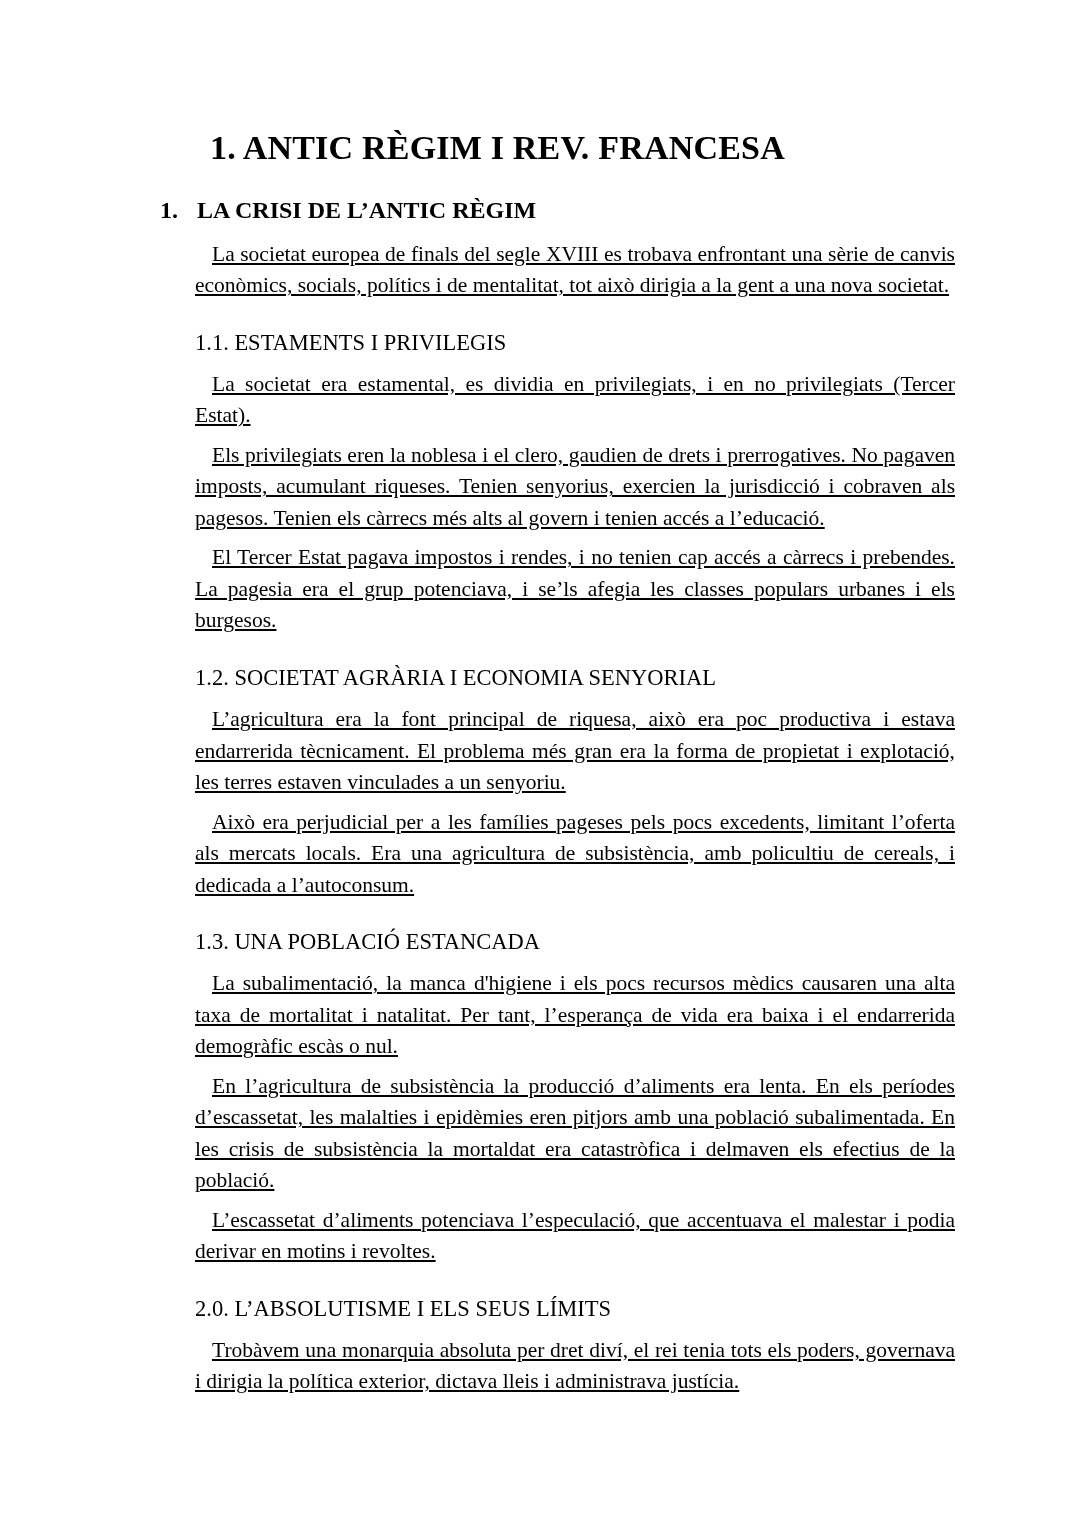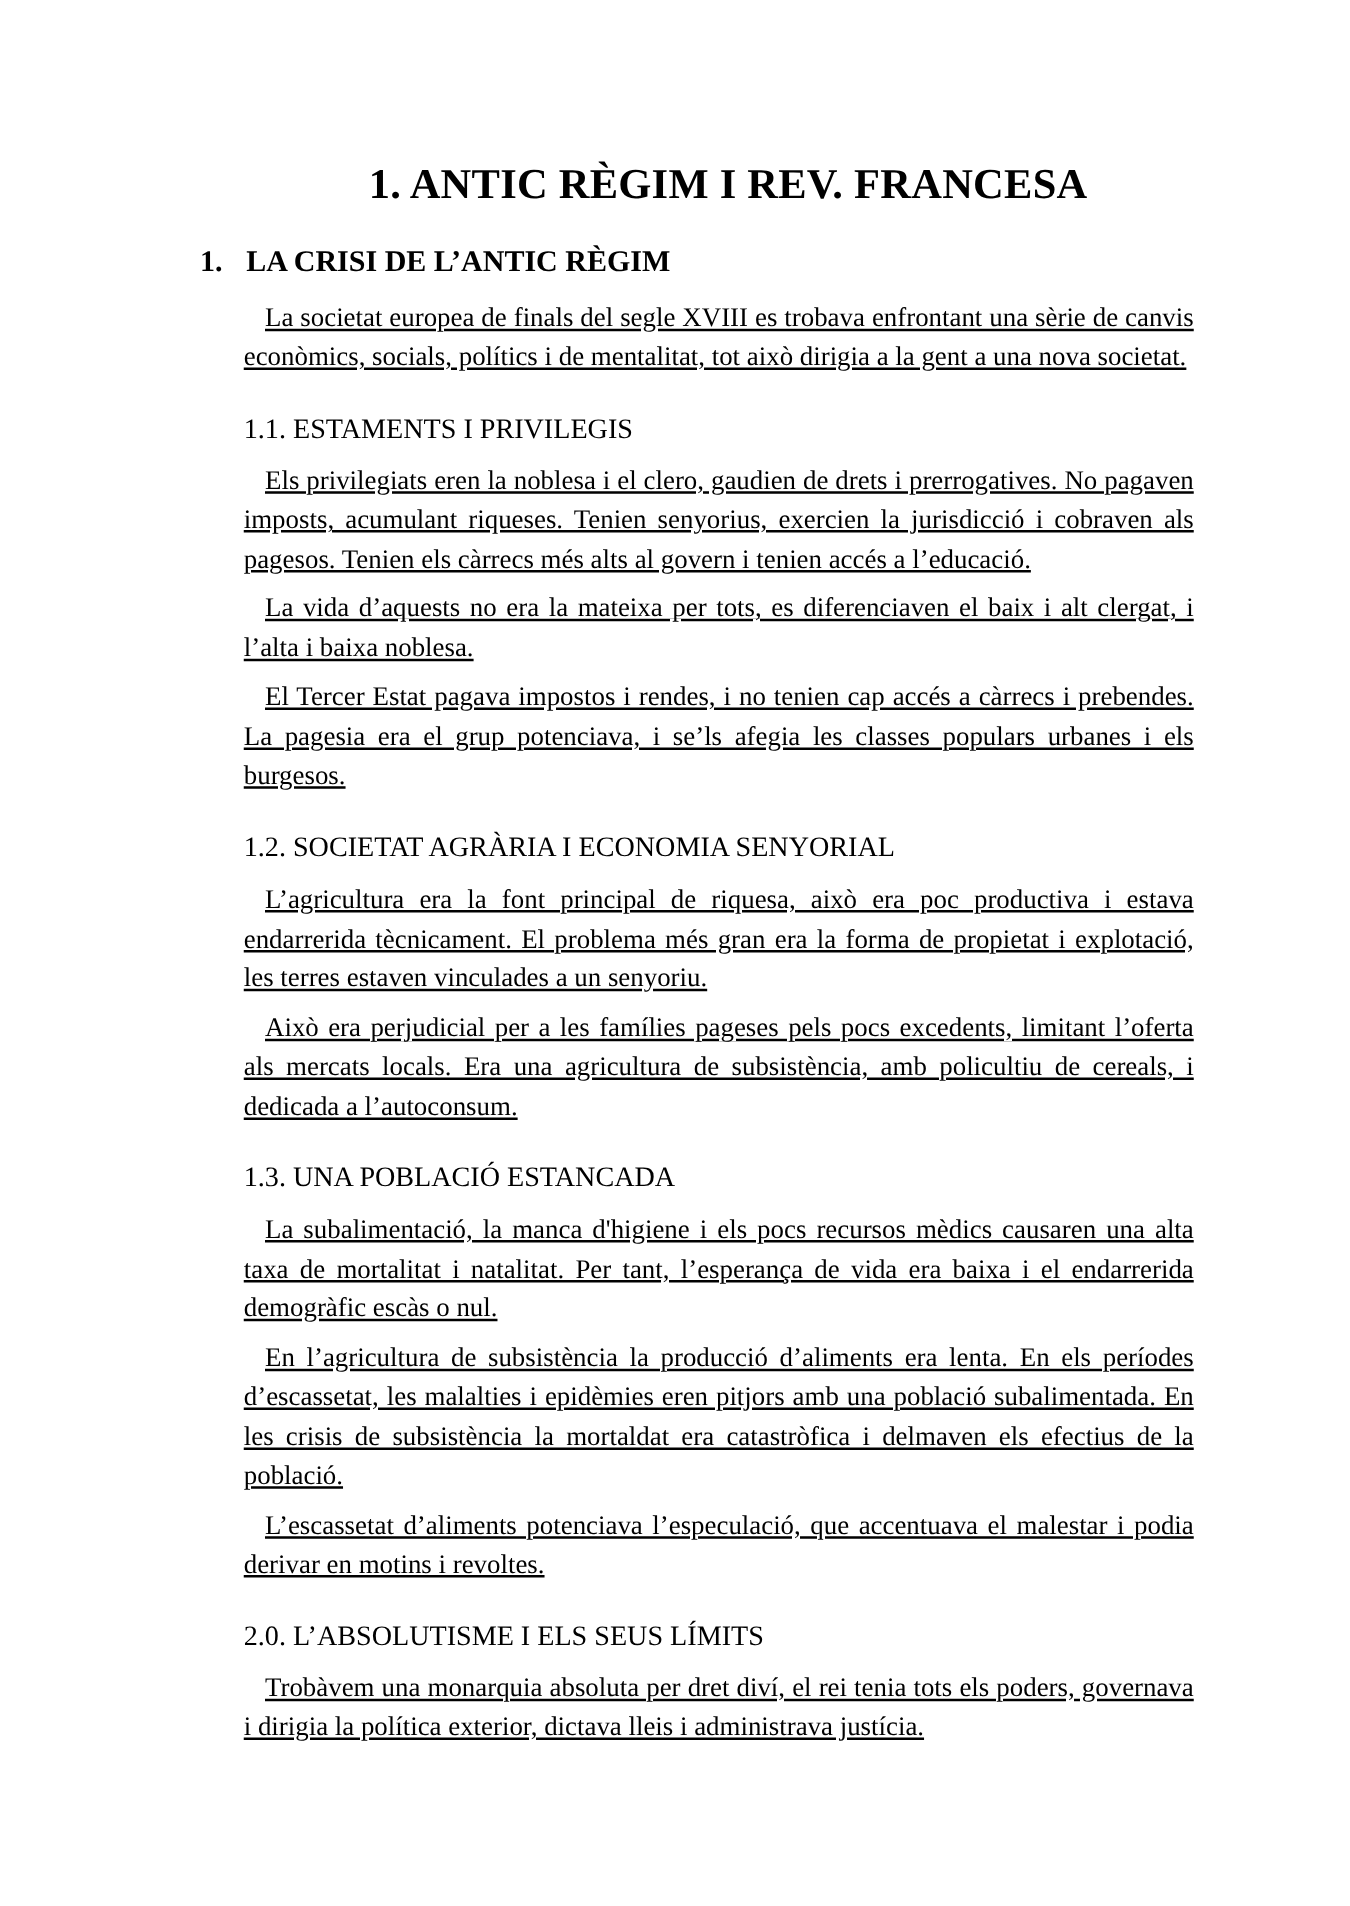--- a/index.html
+++ b/index.html
@@ -20,21 +20,20 @@
     padding: 128px 125px 0 195px;
     overflow: hidden;
   }
   .doc-title {
     font-size: 34px;
     font-weight: bold;
     line-height: 1.2;
     margin: 0 0 0 15px;
     letter-spacing: 0.2px;
     white-space: nowrap;
-    text-align: center;
   }
   .section-head {
     display: flex;
     align-items: baseline;
     font-size: 24px;
     font-weight: bold;
     line-height: 1.25;
     margin: 26px 0 14px -35px;
   }
   .section-num {
@@ -64,22 +63,22 @@
   <h1 class="doc-title">1. ANTIC RÈGIM I REV. FRANCESA</h1>
 
   <div class="section-head">
     <span class="section-num">1.</span>
     <span>LA CRISI DE L’ANTIC RÈGIM</span>
   </div>
 
   <p class="body">La societat europea de finals del segle XVIII es trobava enfrontant una sèrie de canvis econòmics, socials, polítics i de mentalitat, tot això dirigia a la gent a una nova societat.</p>
 
   <h3 class="sub-head">1.1. ESTAMENTS I PRIVILEGIS</h3>
+  <p class="body">La societat era estamental, es dividia en privilegiats, i en no privilegiats (Tercer Estat).</p>
   <p class="body">Els privilegiats eren la noblesa i el clero, gaudien de drets i prerrogatives. No pagaven imposts, acumulant riqueses. Tenien senyorius, exercien la jurisdicció i cobraven als pagesos. Tenien els càrrecs més alts al govern i tenien accés a l’educació.</p>
-  <p class="body">La vida d’aquests no era la mateixa per tots, es diferenciaven el baix i alt clergat, i l’alta i baixa noblesa.</p>
   <p class="body">El Tercer Estat pagava impostos i rendes, i no tenien cap accés a càrrecs i prebendes. La pagesia era el grup potenciava, i se’ls afegia les classes populars urbanes i els burgesos.</p>
 
   <h3 class="sub-head">1.2. SOCIETAT AGRÀRIA I ECONOMIA SENYORIAL</h3>
   <p class="body">L’agricultura era la font principal de riquesa, això era poc productiva i estava endarrerida tècnicament. El problema més gran era la forma de propietat i explotació, les terres estaven vinculades a un senyoriu.</p>
   <p class="body">Això era perjudicial per a les famílies pageses pels pocs excedents, limitant l’oferta als mercats locals. Era una agricultura de subsistència, amb policultiu de cereals, i dedicada a l’autoconsum.</p>
 
   <h3 class="sub-head">1.3. UNA POBLACIÓ ESTANCADA</h3>
   <p class="body">La subalimentació, la manca d'higiene i els pocs recursos mèdics causaren una alta taxa de mortalitat i natalitat. Per tant, l’esperança de vida era baixa i el endarrerida demogràfic escàs o nul.</p>
   <p class="body">En l’agricultura de subsistència la producció d’aliments era lenta. En els períodes d’escassetat, les malalties i epidèmies eren pitjors amb una població subalimentada. En les crisis de subsistència la mortaldat era catastròfica i delmaven els efectius de la població.</p>
   <p class="body">L’escassetat d’aliments potenciava l’especulació, que accentuava el malestar i podia derivar en motins i revoltes.</p>

